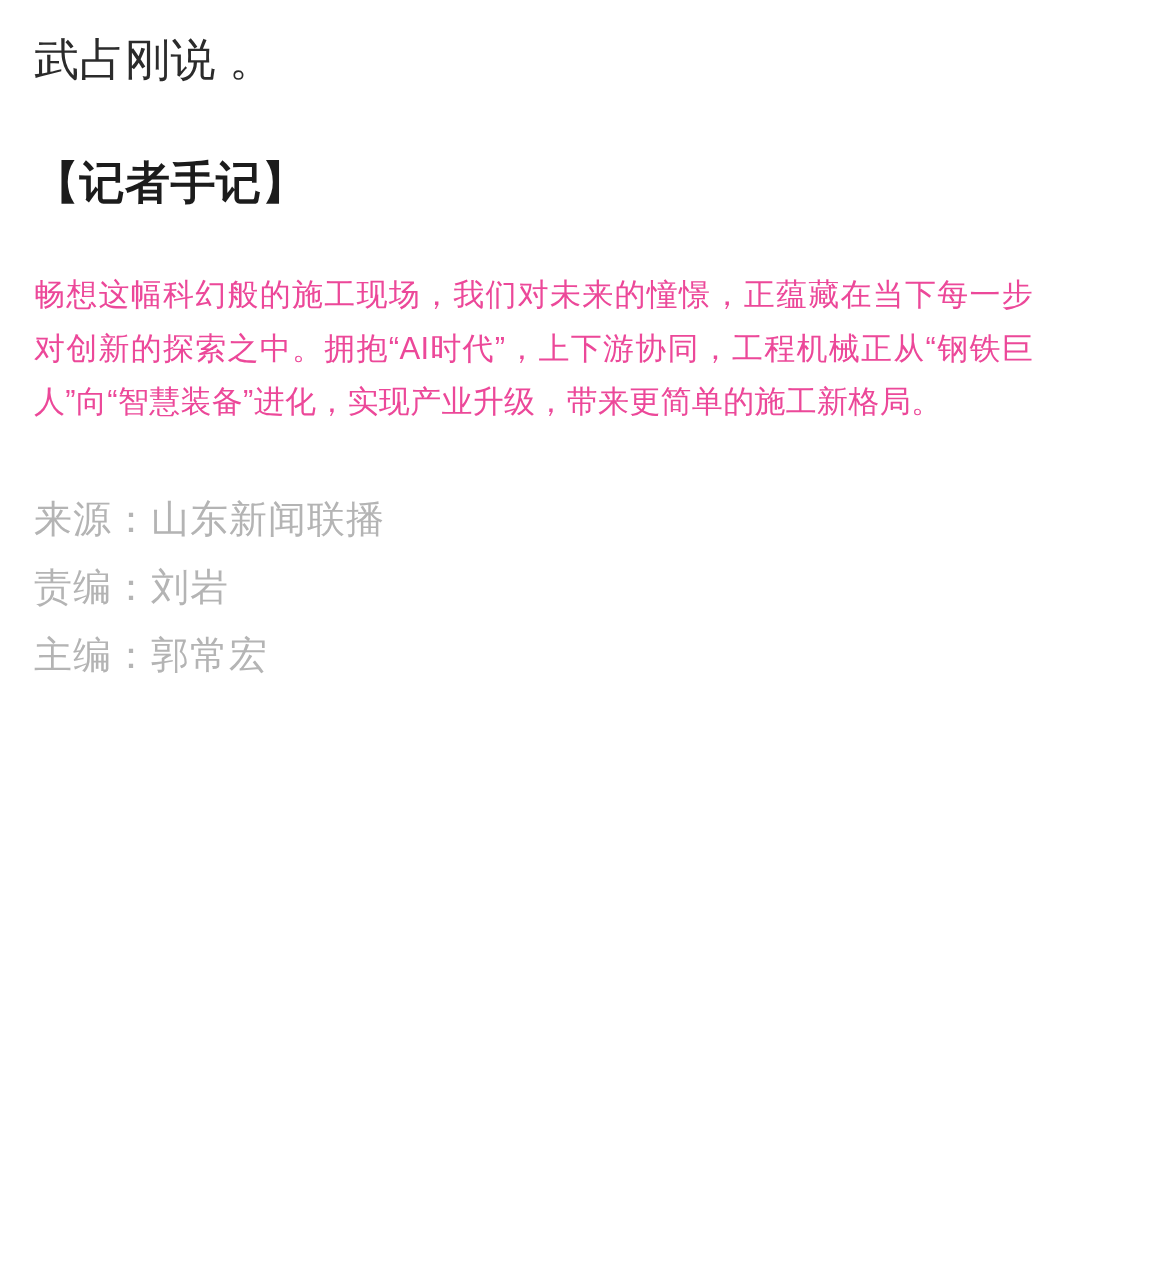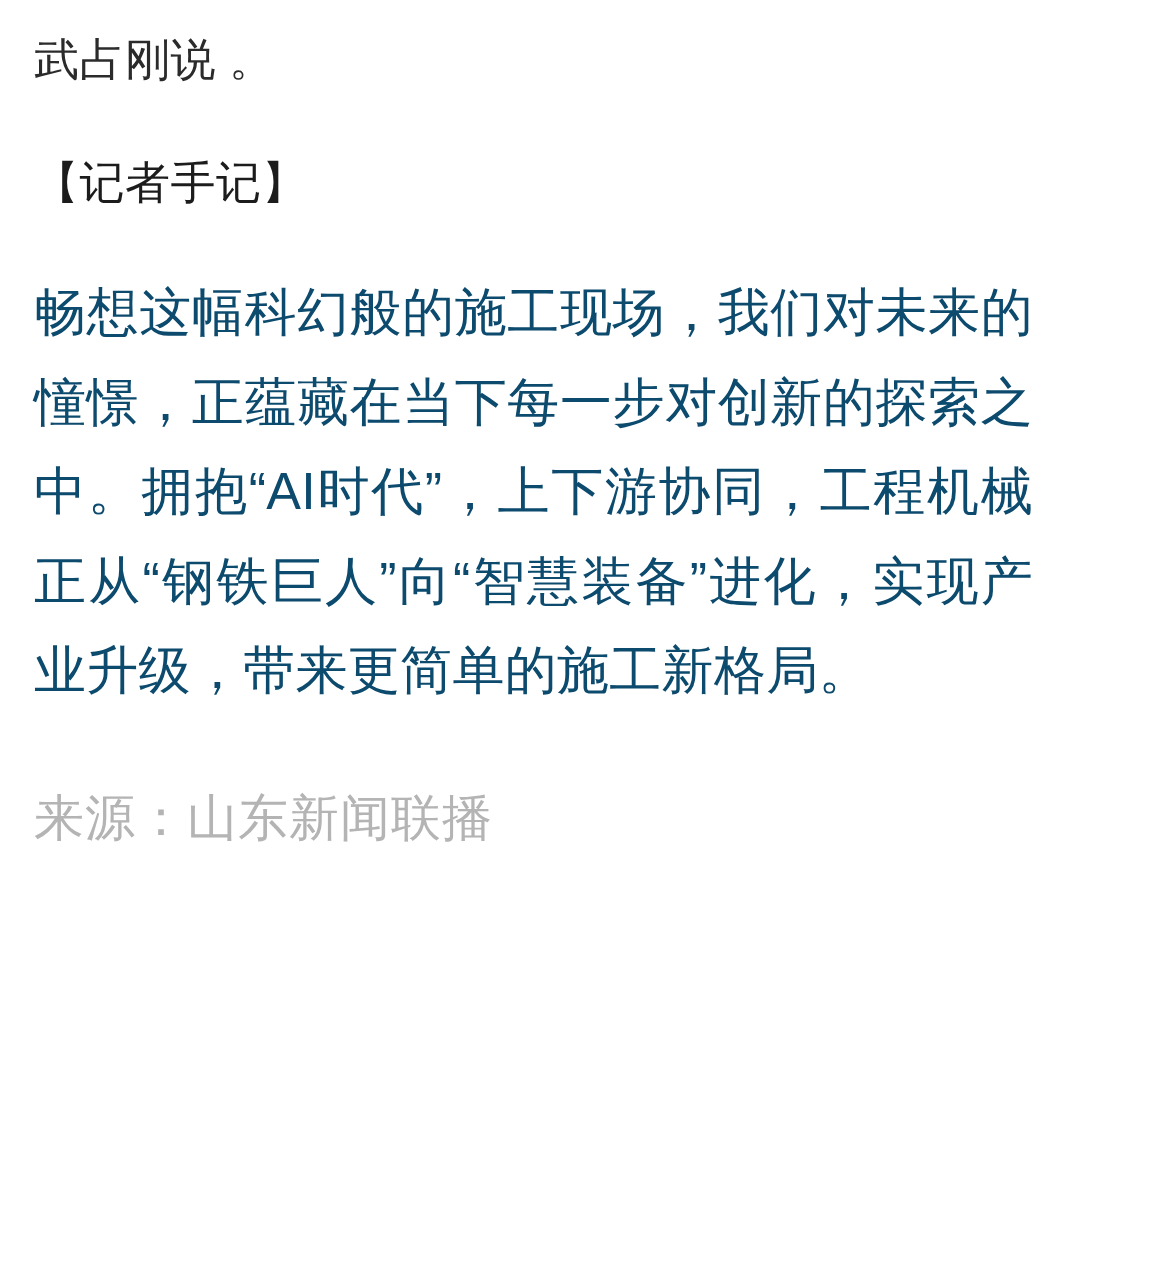--- a/index.html
+++ b/index.html
@@ -28,53 +28,55 @@
     letter-spacing: 0.5px;
     margin: 0 0 46px 0;
     text-align: justify;
   }
   .article-text.tail {
     margin-bottom: 52px;
   }
   .section-heading {
     color: #1c1c1c;
     font-size: 45px;
-    font-weight: normal;
+    font-weight: bold;
     line-height: 1.5;
     margin: 0 0 52px 0;
     letter-spacing: 0.5px;
   }
   .body-paragraph {
-    color: #0c4a6e;
-    font-size: 52px;
+    color: #ec4899;
+    font-size: 31px;
     line-height: 1.72;
     margin: 0 0 58px 0;
     text-align: justify;
     letter-spacing: 0.3px;
   }
   .credits {
     margin: 0;
     padding: 0;
   }
   .credit-line {
     color: #b4b4b4;
-    font-size: 50px;
+    font-size: 38px;
     line-height: 1.78;
     letter-spacing: 1px;
     white-space: nowrap;
   }
 </style>
 </head>
 <body>
 
 <div class="page">
 
   <p class="article-text tail">武占刚说 。</p>
 
   <h2 class="section-heading">【记者手记】</h2>
 
   <p class="body-paragraph">畅想这幅科幻般的施工现场，我们对未来的憧憬，正蕴藏在当下每一步对创新的探索之中。拥抱“AI时代”，上下游协同，工程机械正从“钢铁巨人”向“智慧装备”进化，实现产业升级，带来更简单的施工新格局。</p>
 
   <div class="credits">
     <div class="credit-line">来源：山东新闻联播</div>
+    <div class="credit-line">责编：刘岩</div>
+    <div class="credit-line">主编：郭常宏</div>
   </div>
 
 </div>
 
 </body></html>

